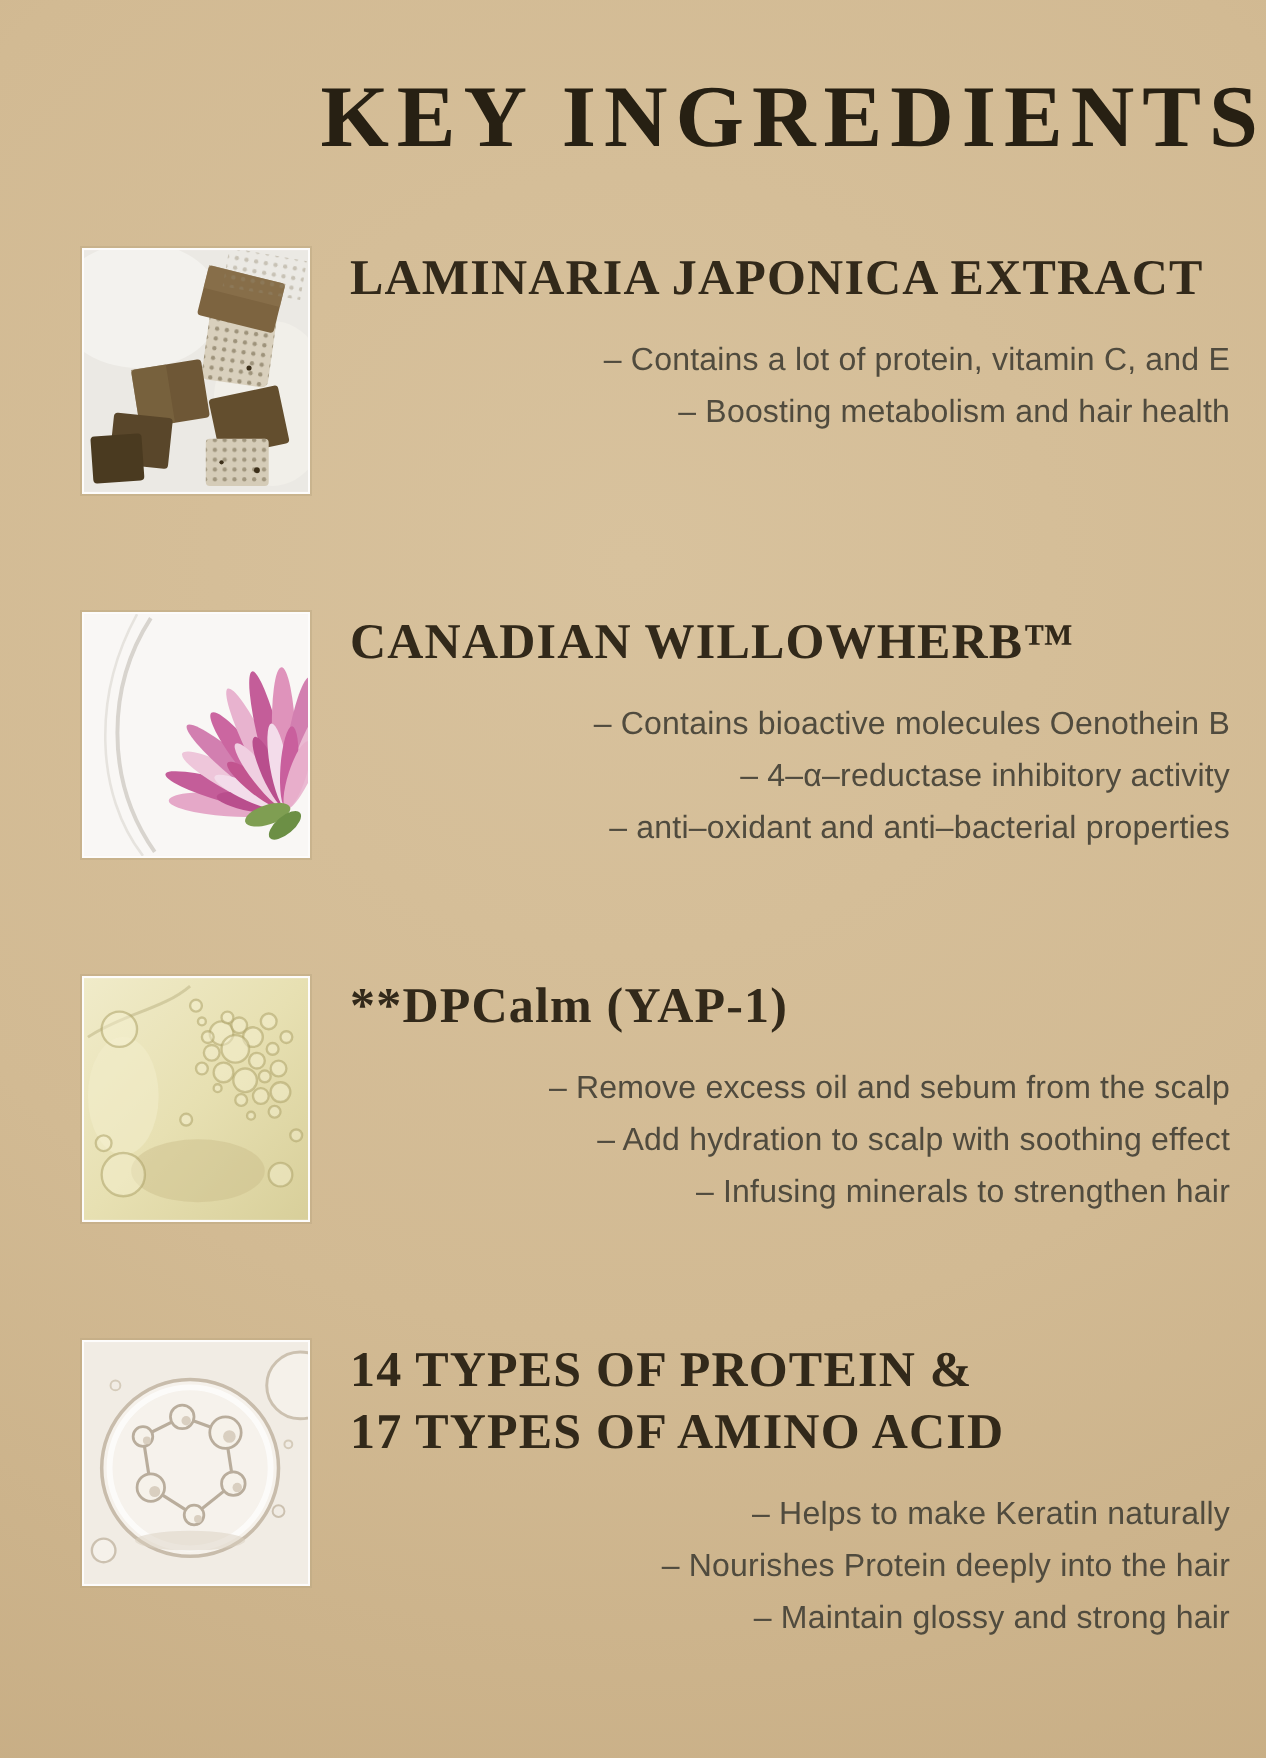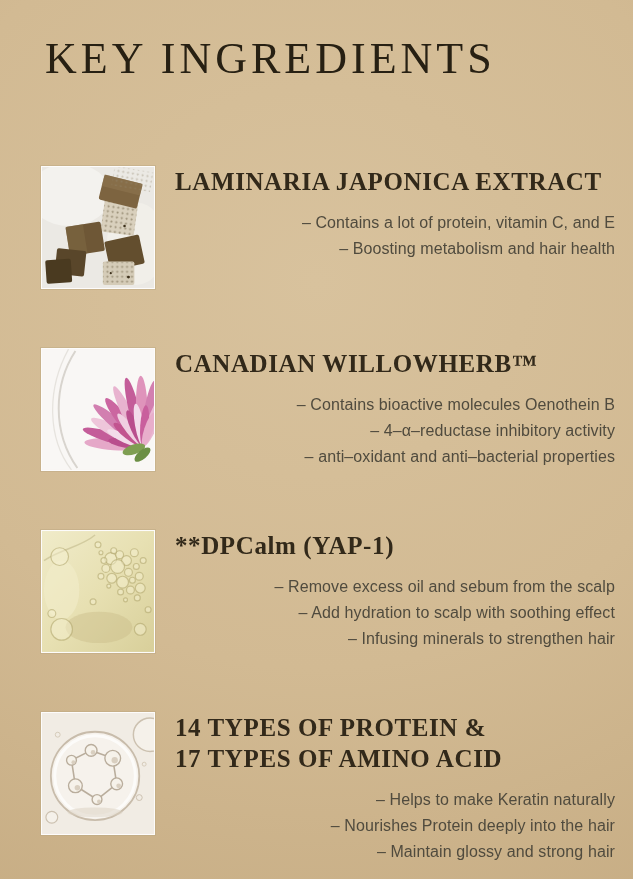--- a/index.html
+++ b/index.html
@@ -8,28 +8,29 @@
     font-family: "Liberation Sans", sans-serif;
     background:
       radial-gradient(ellipse 120% 80% at 50% 32%, #d8c29d 0%, #d2ba93 55%, #c7ad84 100%);
     overflow:hidden;
   }
   .page { width:633px; height:879px; position:relative; }
 
   .page-title {
     font-family:"Liberation Serif", serif;
     font-size:44px;
-    font-weight:400;
+    font-weight:700;
     letter-spacing:4px;
     color:#272013;
     margin:34px 0 0 45px;
     line-height:50px;
-  }
-
-  .sections { margin-top:82px; }
+    text-align:right;
+  }
+
+  .sections { margin-top:40px; }
 
   .section {
     display:flex;
     align-items:flex-start;
     padding-left:41px;
     padding-right:18px;
     margin-bottom:59px;
   }
 
   .photo {

